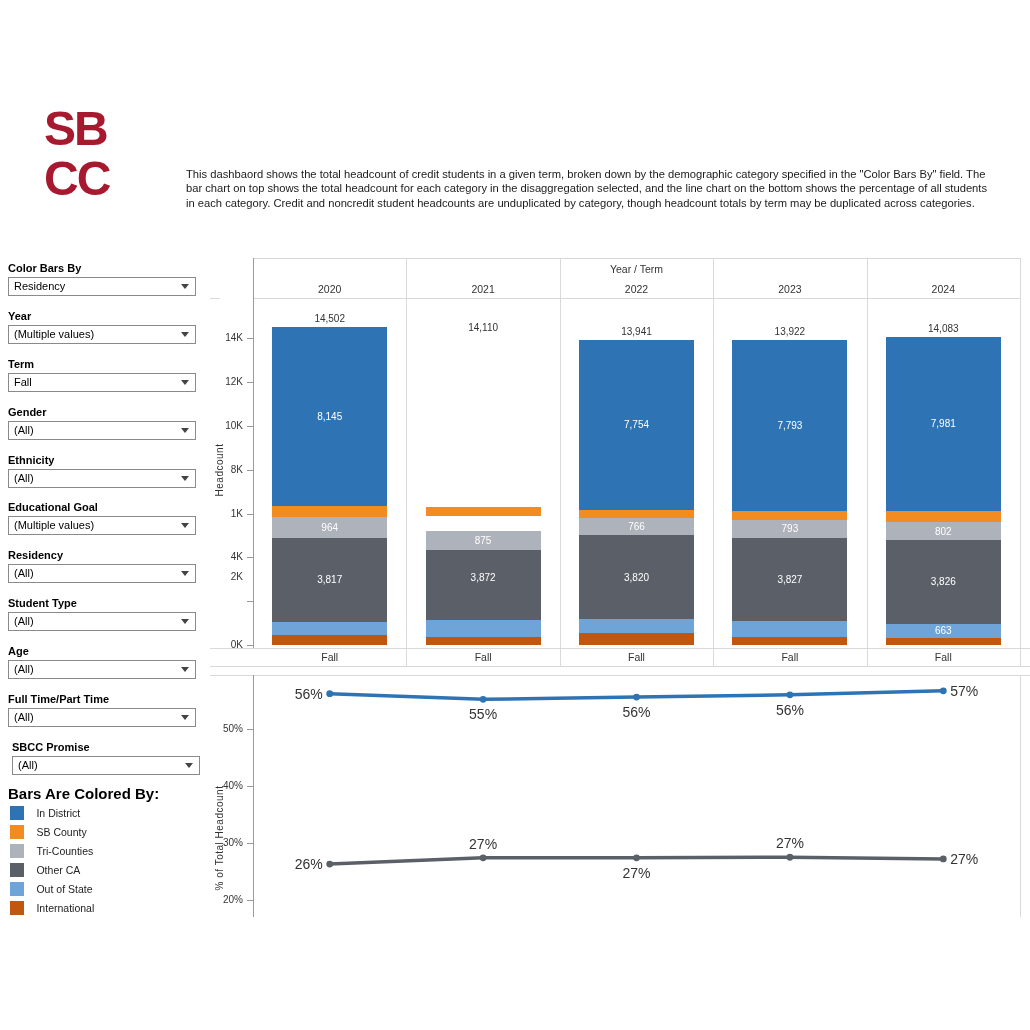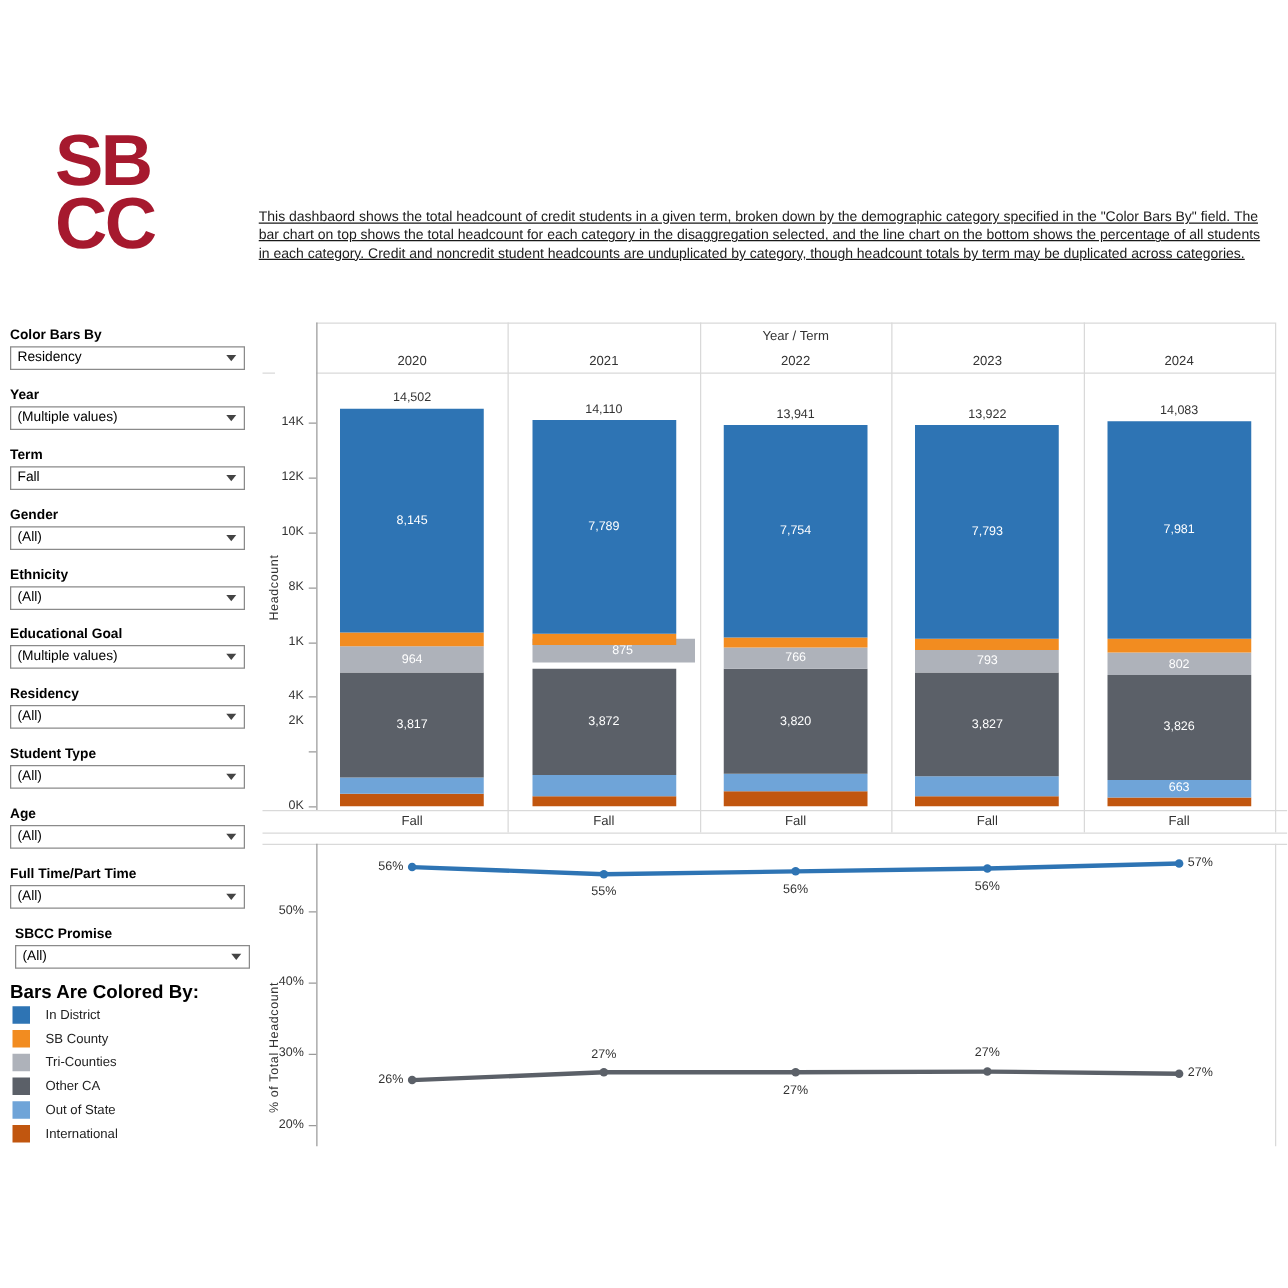--- a/index.html
+++ b/index.html
@@ -1,25 +1,25 @@
 <!DOCTYPE html>
 <html><head>
 <meta charset="utf-8">
 <style>
   html,body{margin:0;padding:0;background:#fff;}
   .canvas{position:relative;width:1030px;height:1030px;background:#fff;
           font-family:"Liberation Sans",sans-serif;overflow:hidden;}
 
   
-  .logo{position:absolute;left:44px;top:104px;font-weight:bold;font-size:58px;
+  .logo{position:absolute;left:44px;top:104px;font-weight:bold;font-size:48px;
         line-height:50px;letter-spacing:-2px;}
   .title{position:absolute;left:203px;top:138px;width:817px;text-align:center;
          font-weight:bold;font-size:13.5px;}
-  .description{position:absolute;left:207px;top:167px;width:812px;font-size:11.2px;
-               line-height:14.4px;color:#1a1a1a;text-decoration:underline;}
+  .description{position:absolute;left:186px;top:167px;width:812px;font-size:11.2px;
+               line-height:14.4px;color:#1a1a1a;}
 
   
   .filter{position:absolute;left:8px;width:188px;height:40px;}
   .filter.indent{left:12px;}
   .flabel{font-size:11px;font-weight:bold;color:#000;}
   .dropdown{position:absolute;top:15px;left:0;width:188px;height:19px;
             border:1px solid #8a8a8a;background:#fff;box-sizing:border-box;cursor:pointer;}
   .dval{position:absolute;left:5px;top:2px;font-size:11px;color:#000;}
   .caret{position:absolute;right:6px;top:6px;width:0;height:0;
          border-left:4px solid transparent;border-right:4px solid transparent;
@@ -35,21 +35,21 @@
   .panel-title{position:absolute;left:253px;width:767px;top:263px;text-align:center;
                font-size:10.5px;color:#333;}
   .ylab{position:absolute;left:22px;width:400px;height:16px;text-align:center;
         font-size:10px;color:#333;letter-spacing:.5px;transform:rotate(-90deg);}
   #chart-layer{position:absolute;left:0;top:0;width:1030px;height:1030px;}
   .tick-label{position:absolute;text-align:right;font-size:10px;color:#333;}
   .axis-text{position:absolute;text-align:center;font-size:10.5px;color:#333;}
   .bar-label{position:absolute;display:flex;align-items:center;justify-content:center;
              font-size:10px;color:#fff;}
   .total-label{position:absolute;text-align:center;font-size:10px;color:#333;}
-  .pt-label{position:absolute;font-size:10px;color:#333;height:12px;line-height:12px;}
+  .pt-label{position:absolute;font-size:14px;color:#333;height:12px;line-height:12px;}
 </style>
 </head>
 <body>
 
 <div class="canvas">
 
   <div class="logo" style="color: rgb(166, 25, 46);">
     <div>SB</div>
     <div>CC</div>
   </div>
@@ -208,23 +208,22 @@
       <div class="bar-label" style="position: absolute; left: 272.2px; top: 635.123px; width: 115px; height: 9.8769px; background: rgb(193, 86, 15);"></div>
       <div class="bar-label" style="position: absolute; left: 272.2px; top: 621.655px; width: 115px; height: 13.4685px; background: rgb(111, 164, 216);"></div>
       <div class="bar-label" style="position: absolute; left: 272.2px; top: 538.062px; width: 115px; height: 83.5923px; background: rgb(91, 96, 104);">3,817</div>
       <div class="bar-label" style="position: absolute; left: 272.2px; top: 516.951px; width: 115px; height: 21.1116px; background: rgb(174, 178, 186);">964</div>
       <div class="bar-label" style="position: absolute; left: 272.2px; top: 505.782px; width: 115px; height: 11.169px; background: rgb(242, 140, 32);"></div>
       <div class="bar-label" style="position: absolute; left: 272.2px; top: 327.406px; width: 115px; height: 178.375px; background: rgb(46, 116, 180);">8,145</div>
       <div class="total-label" style="position: absolute; left: 262.2px; top: 313.406px; width: 135px;">14,502</div>
       <div class="bar-label" style="position: absolute; left: 425.6px; top: 636.59px; width: 115px; height: 8.4096px; background: rgb(193, 86, 15);"></div>
       <div class="bar-label" style="position: absolute; left: 425.6px; top: 619.727px; width: 115px; height: 16.863px; background: rgb(111, 164, 216);"></div>
       <div class="bar-label" style="position: absolute; left: 425.6px; top: 534.931px; width: 115px; height: 84.7968px; background: rgb(91, 96, 104);">3,872</div>
-      <div class="bar-label" style="position: absolute; left: 425.6px; top: 511px; width: 115px; height: 19.1625px; background: rgb(174, 178, 186); padding-left: 15px;">875</div>
+      <div class="bar-label" style="position: absolute; left: 425.6px; top: 531px; width: 115px; height: 19.1625px; background: rgb(174, 178, 186);">875</div>
       <div class="bar-label" style="position: absolute; left: 425.6px; top: 506.57px; width: 115px; height: 9.198px; background: rgb(242, 140, 32);"></div>
-      <div class="bar-label" style="position: absolute; left: 425.6px; top: 335.991px; width: 115px; height: 170.579px; background: rgb(46, 116, 180);">7,789</div>
       <div class="total-label" style="position: absolute; left: 415.6px; top: 321.991px; width: 135px;">14,110</div>
       <div class="bar-label" style="position: absolute; left: 579px; top: 632.933px; width: 115px; height: 12.0669px; background: rgb(193, 86, 15);"></div>
       <div class="bar-label" style="position: absolute; left: 579px; top: 618.917px; width: 115px; height: 14.016px; background: rgb(111, 164, 216);"></div>
       <div class="bar-label" style="position: absolute; left: 579px; top: 535.259px; width: 115px; height: 83.658px; background: rgb(91, 96, 104);">3,820</div>
       <div class="bar-label" style="position: absolute; left: 579px; top: 518.484px; width: 115px; height: 16.7754px; background: rgb(174, 178, 186);">766</div>
       <div class="bar-label" style="position: absolute; left: 579px; top: 509.505px; width: 115px; height: 8.979px; background: rgb(242, 140, 32);"></div>
       <div class="bar-label" style="position: absolute; left: 579px; top: 339.692px; width: 115px; height: 169.813px; background: rgb(46, 116, 180);">7,754</div>
       <div class="total-label" style="position: absolute; left: 569px; top: 325.692px; width: 135px;">13,941</div>
       <div class="bar-label" style="position: absolute; left: 732.4px; top: 636.7px; width: 115px; height: 8.3001px; background: rgb(193, 86, 15);"></div>
       <div class="bar-label" style="position: absolute; left: 732.4px; top: 621.37px; width: 115px; height: 15.33px; background: rgb(111, 164, 216);"></div>

